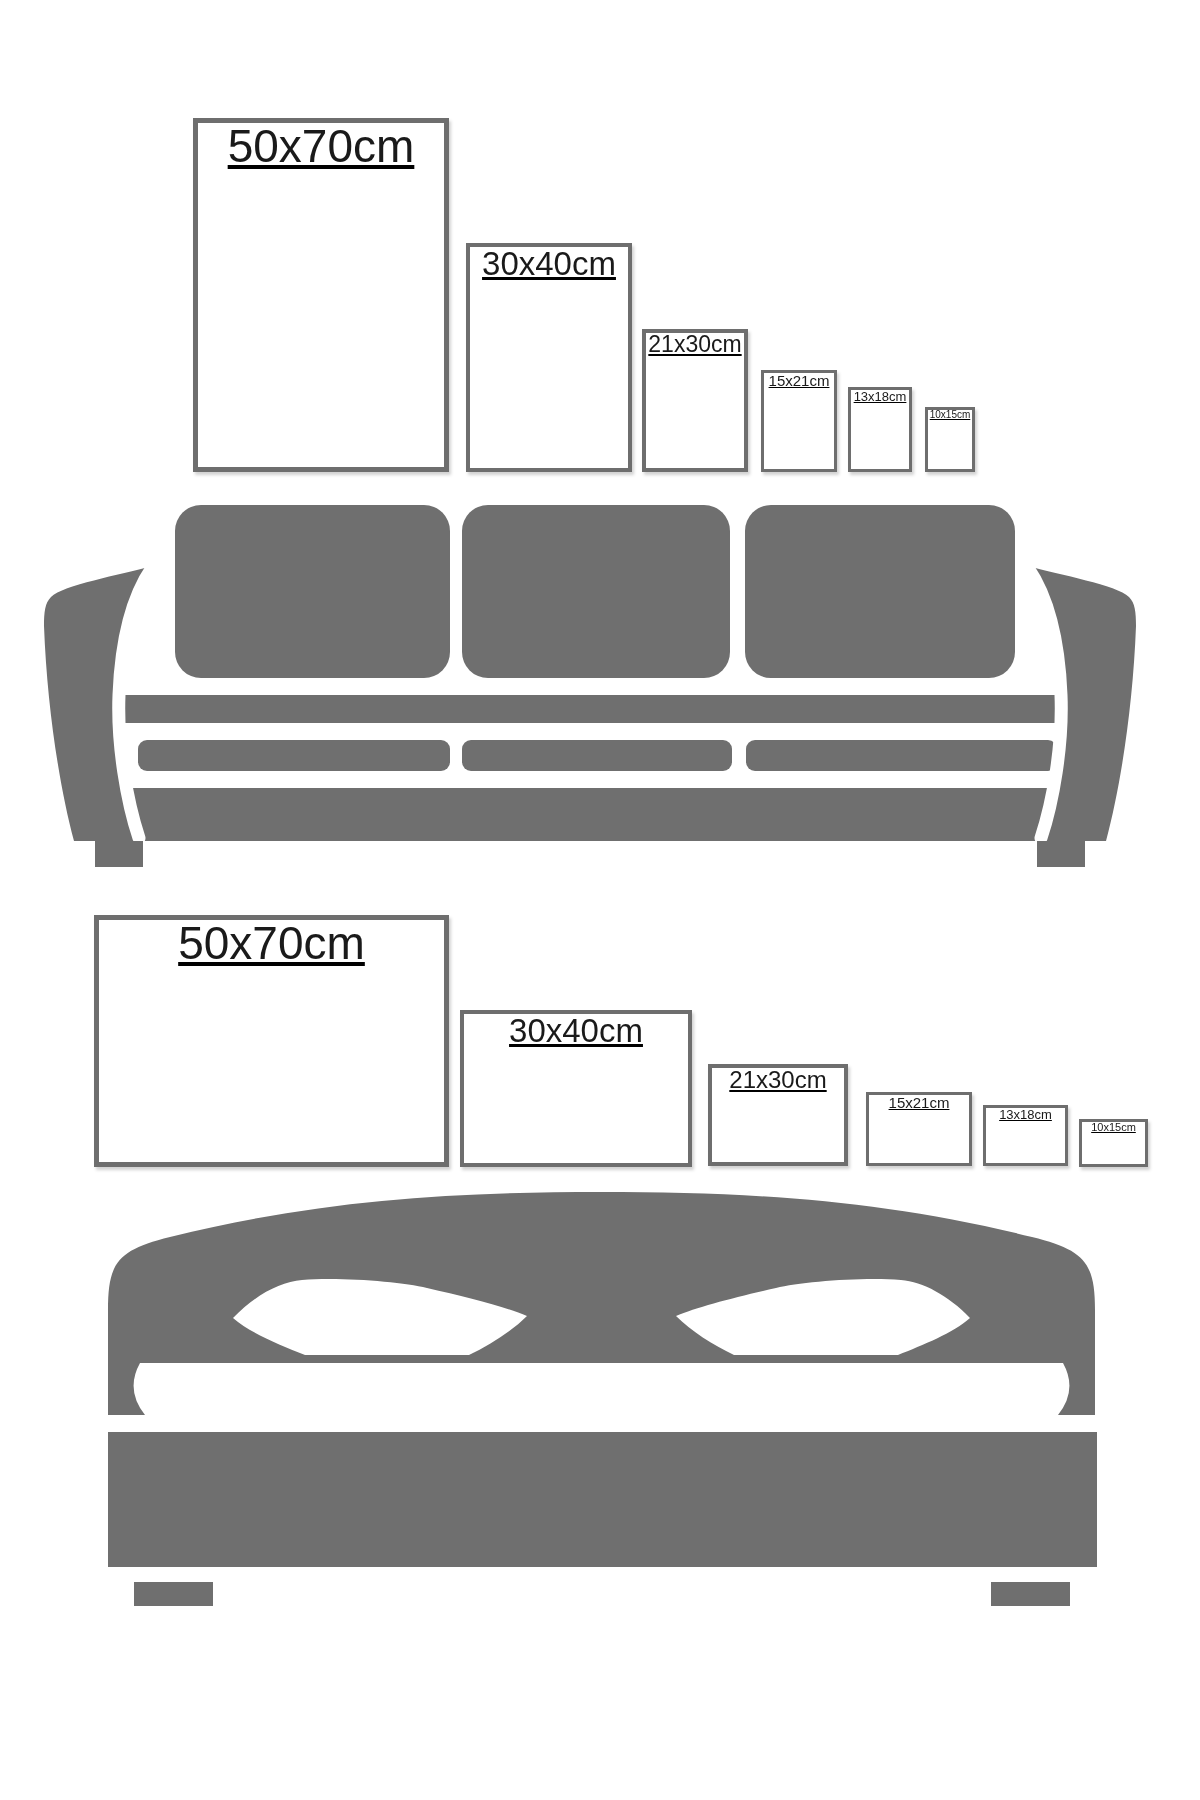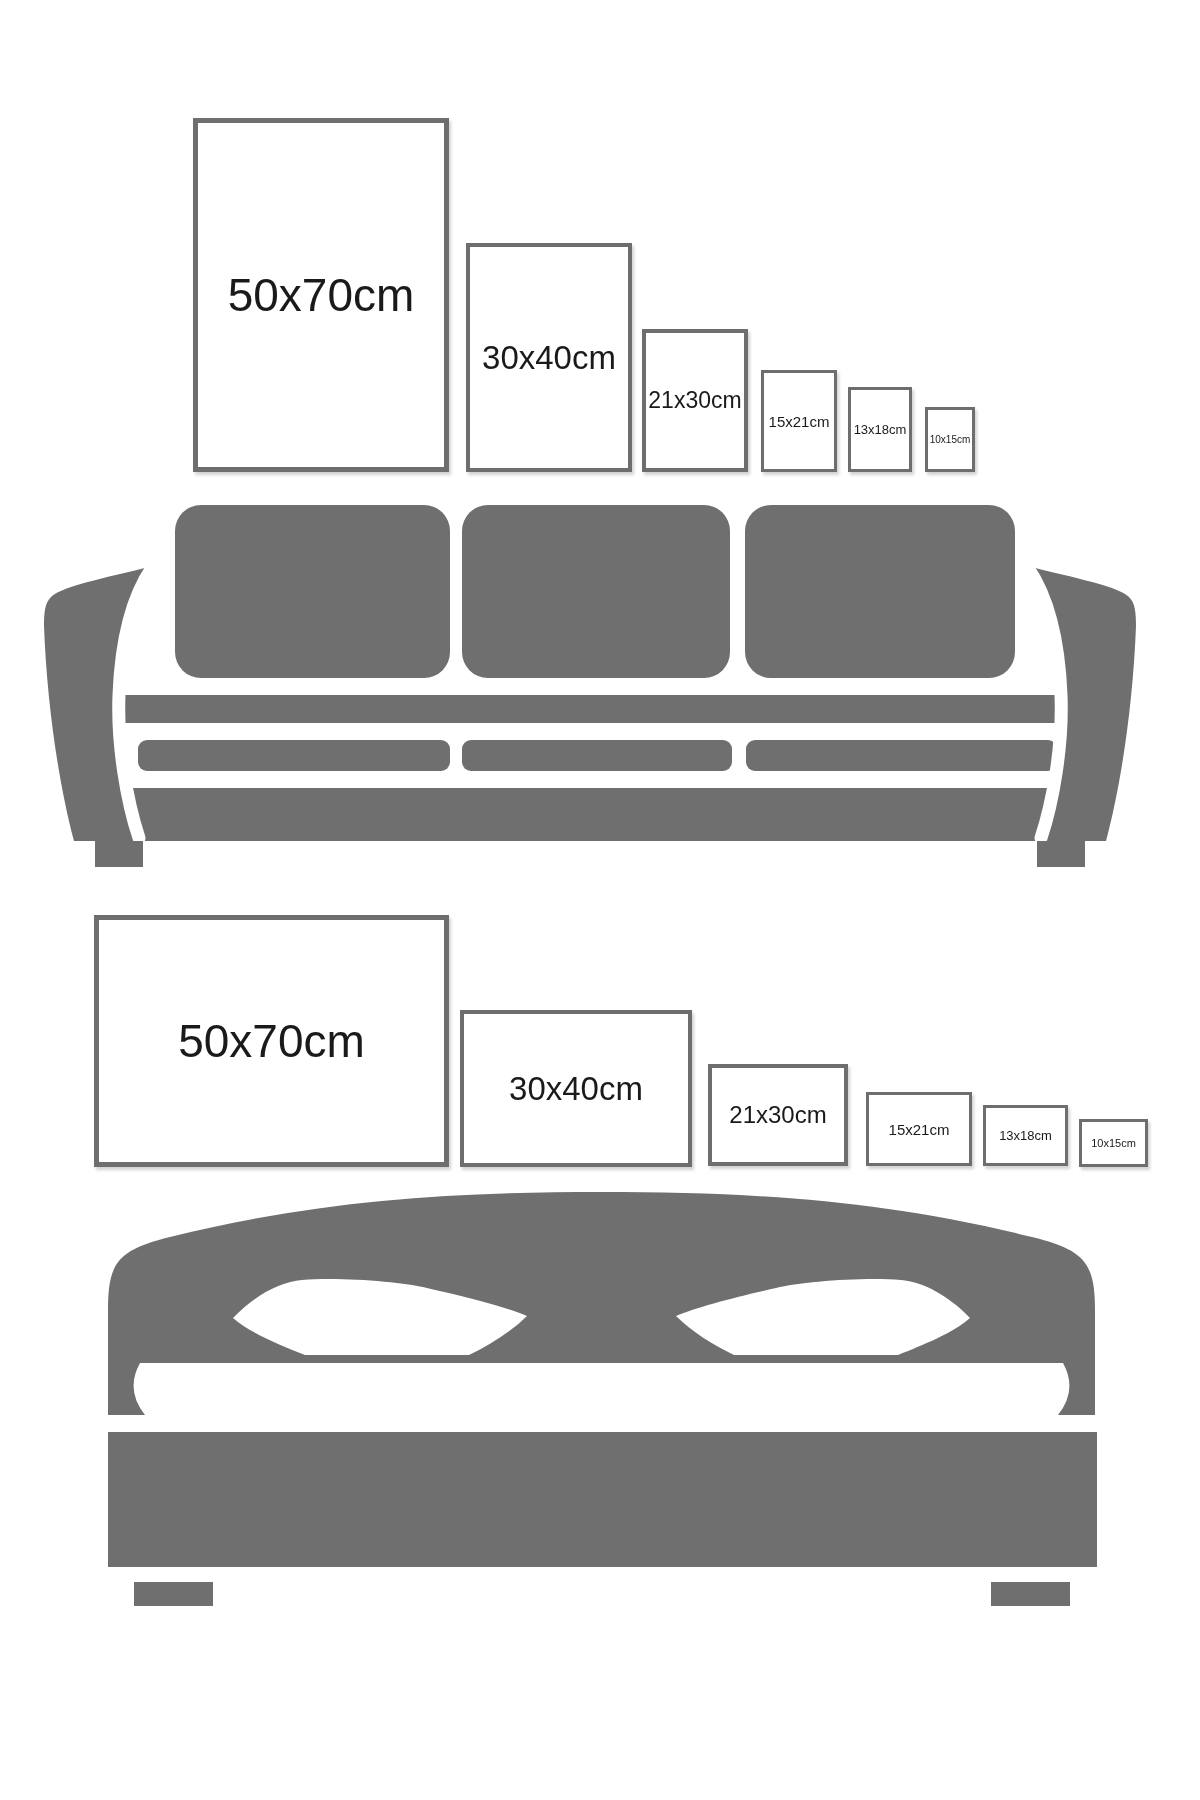--- a/index.html
+++ b/index.html
@@ -17,21 +17,21 @@
   }
   .art{position:absolute;left:0;top:0;width:1200px;height:1800px;pointer-events:none;}
   .furn{fill:var(--furniture);}
   .pillow{fill:var(--background);}
   .sep{stroke:var(--background);stroke-width:13;fill:none;stroke-linecap:round;}
   .frame{
     position:absolute;box-sizing:border-box;
     background:var(--frame-fill);
     border:4px solid var(--frame-border);
     box-shadow:2px 3px 3px rgba(0,0,0,0.18);
-    display:flex;align-items:center;justify-content:center;
+    display:flex;justify-content:center;text-decoration:underline;
   }
   .frame span{color:var(--label-text);white-space:nowrap;line-height:1;}
   
   .f-t1{left:193px;top:118px;width:256px;height:354px;border-width:5px;font-size:46px;}
   .f-t2{left:466px;top:243px;width:166px;height:229px;font-size:33px;}
   .f-t3{left:642px;top:329px;width:106px;height:143px;font-size:23px;}
   .f-t4{left:761px;top:370px;width:76px;height:102px;border-width:3px;font-size:15px;}
   .f-t5{left:848px;top:387px;width:64px;height:85px;border-width:3px;font-size:13px;}
   .f-t6{left:925px;top:407px;width:50px;height:65px;border-width:3px;font-size:10px;}
   

